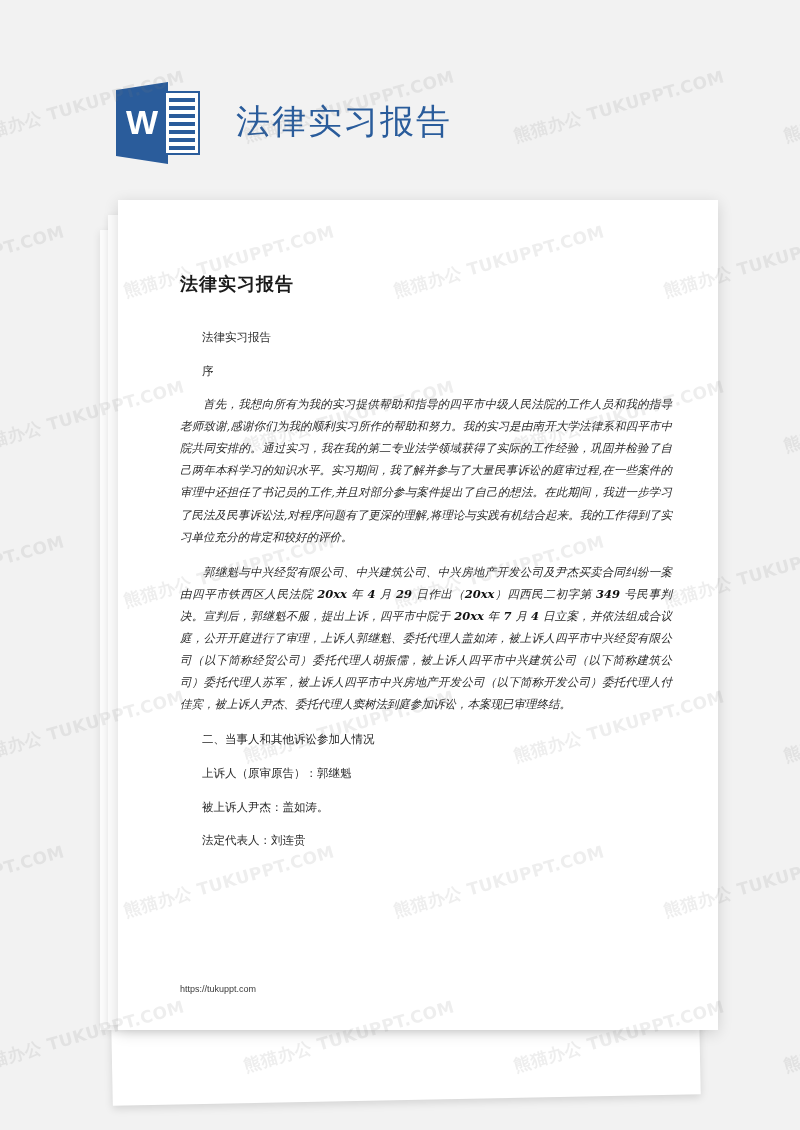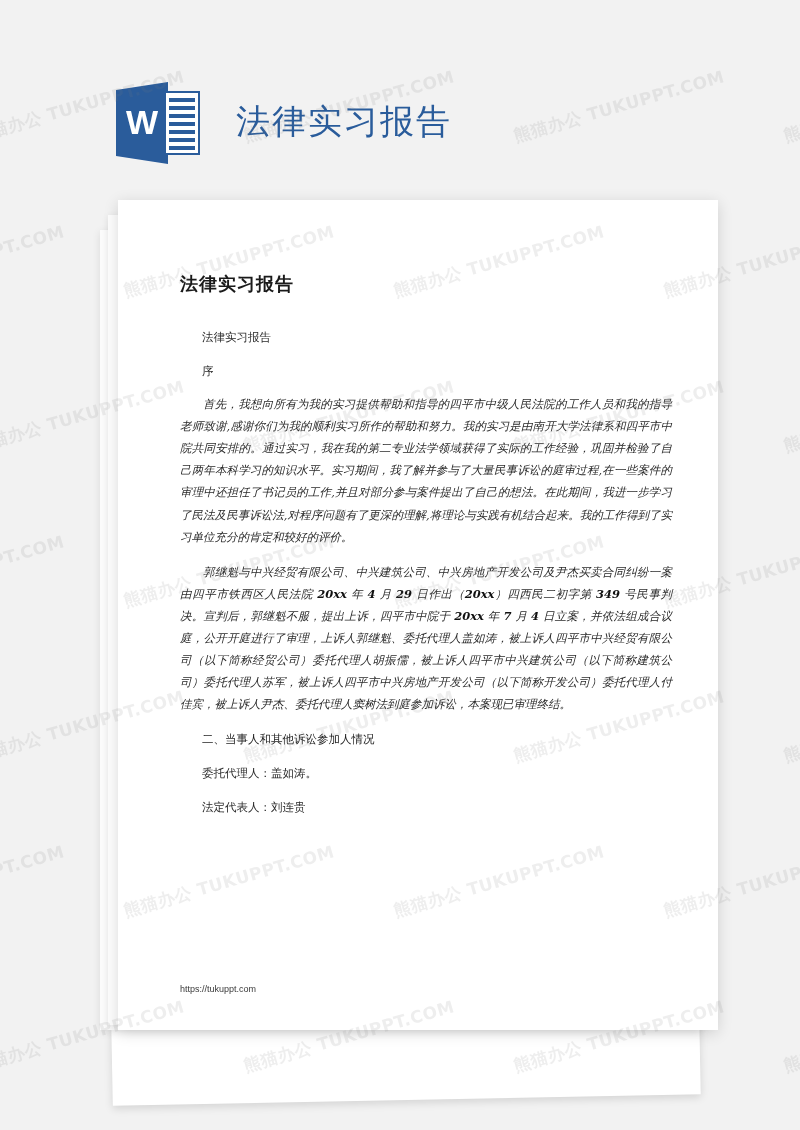--- a/index.html
+++ b/index.html
@@ -186,21 +186,22 @@
 
     <div class="doc-line">法律实习报告</div>
     <div class="doc-line">序</div>
 
     <div class="doc-para">首先，我想向所有为我的实习提供帮助和指导的四平市中级人民法院的工作人员和我的指导老师致谢,感谢你们为我的顺利实习所作的帮助和努力。我的实习是由南开大学法律系和四平市中院共同安排的。通过实习，我在我的第二专业法学领域获得了实际的工作经验，巩固并检验了自己两年本科学习的知识水平。实习期间，我了解并参与了大量民事诉讼的庭审过程,在一些案件的审理中还担任了书记员的工作,并且对部分参与案件提出了自己的想法。在此期间，我进一步学习了民法及民事诉讼法,对程序问题有了更深的理解,将理论与实践有机结合起来。我的工作得到了实习单位充分的肯定和较好的评价。</div>
 
     <div class="doc-para" id="section-one-body"><span>郭继魁与中兴经贸有限公司、中兴建筑公司、中兴房地产开发公司及尹杰买卖合同纠纷一案由四平市铁西区人民法院 </span><b>20xx</b><span> 年 </span><b>4</b><span> 月 </span><b>29</b><span> 日作出（</span><b>20xx</b><span>）四西民二初字第 </span><b>349</b><span> 号民事判决。宣判后，郭继魁不服，提出上诉，四平市中院于 </span><b>20xx</b><span> 年 </span><b>7</b><span> 月 </span><b>4</b><span> 日立案，并依法组成合议庭，公开开庭进行了审理，上诉人郭继魁、委托代理人盖如涛，被上诉人四平市中兴经贸有限公司（以下简称经贸公司）委托代理人胡振儒，被上诉人四平市中兴建筑公司（以下简称建筑公司）委托代理人苏军，被上诉人四平市中兴房地产开发公司（以下简称开发公司）委托代理人付佳宾，被上诉人尹杰、委托代理人窦树法到庭参加诉讼，本案现已审理终结。</span></div>
 
     <div class="doc-head2">二、当事人和其他诉讼参加人情况</div>
 
-    <div class="doc-line">委托代理人：盖如涛。</div>
+    <div class="doc-line">上诉人（原审原告）：郭继魁</div>
+    <div class="doc-line">被上诉人尹杰：盖如涛。</div>
     <div class="doc-line">法定代表人：刘连贵</div>
 
     <div class="footer-url">https://tukuppt.com</div>
   </div>
 
   <div class="wm-layer" id="wm-layer">
       <div class="wm" style="left: -30px; top: 95px;">熊猫办公 TUKUPPT.COM</div>
       <div class="wm" style="left: 240px; top: 95px;">熊猫办公 TUKUPPT.COM</div>
       <div class="wm" style="left: 510px; top: 95px;">熊猫办公 TUKUPPT.COM</div>
       <div class="wm" style="left: 780px; top: 95px;">熊猫办公 TUKUPPT.COM</div>

